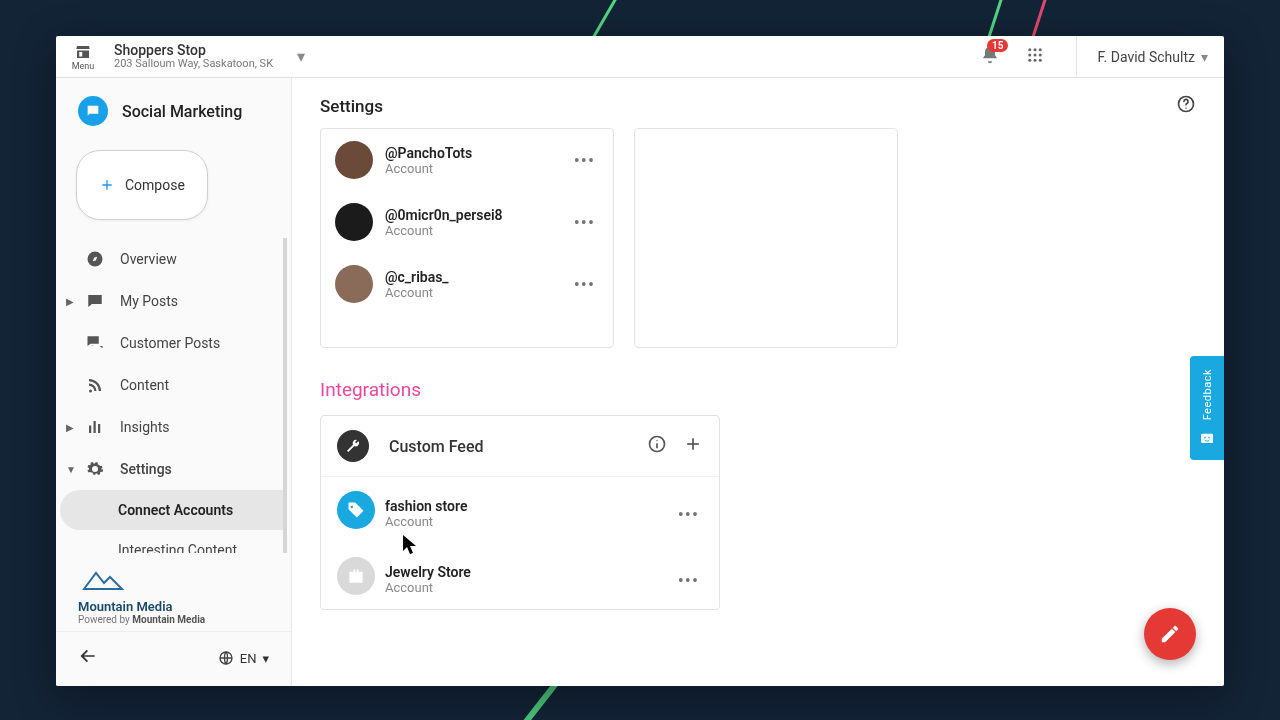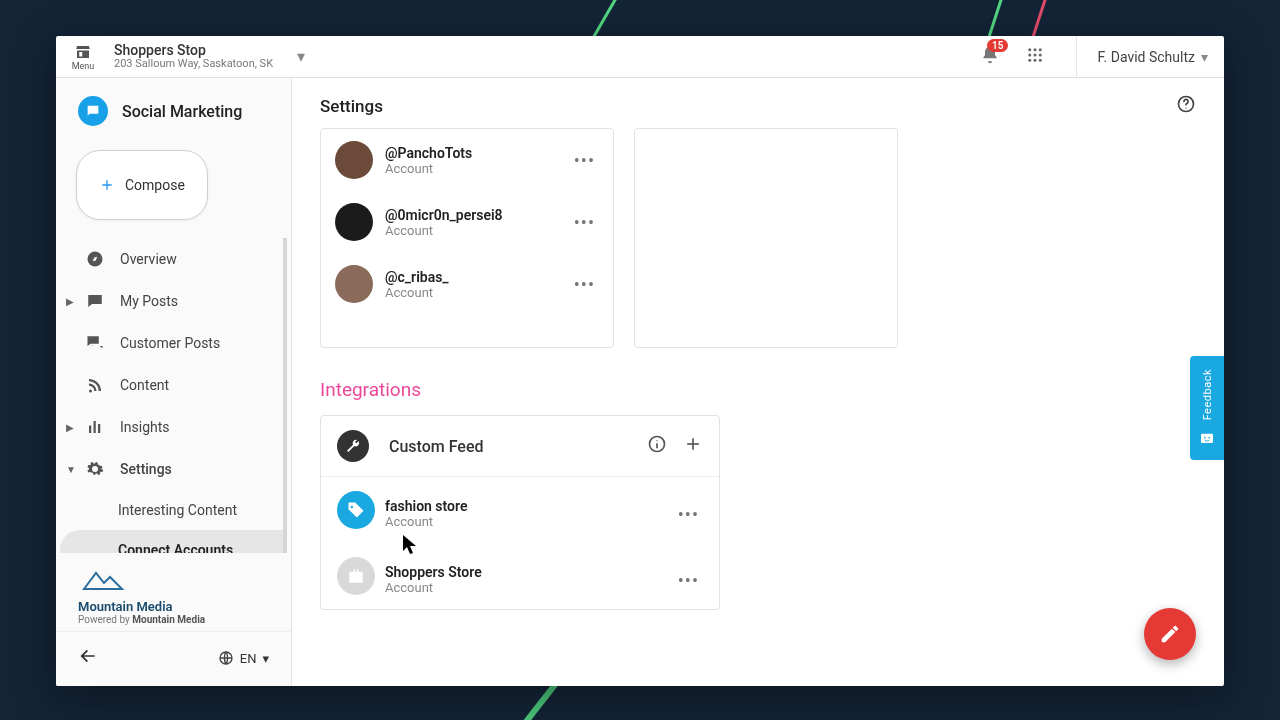--- a/index.html
+++ b/index.html
@@ -223,25 +223,25 @@
             </svg>
           <span>Insights</span>
         </div>
         <div class="nav-item has-caret active-parent">
           <span class="caret">▼</span>
           <svg class="icn" viewBox="0 0 24 24">
               <path d="M12 8a4 4 0 1 0 0 8 4 4 0 0 0 0-8zm9 4l2 1-1 3-2-.5a8 8 0 0 1-1.5 1.5l.5 2-3 1-1-2h-2l-1 2-3-1 .5-2A8 8 0 0 1 5 16l-2 .5-1-3 2-1v-2l-2-1 1-3 2 .5A8 8 0 0 1 6.5 5.5L6 3.5l3-1 1 2h2l1-2 3 1-.5 2A8 8 0 0 1 19 8l2-.5 1 3-2 1v1z"></path>
             </svg>
           <span>Settings</span>
         </div>
+        <div class="nav-sub selected">
+          <span>Connect Accounts</span>
+        </div>
         <div class="nav-sub">
           <span>Interesting Content</span>
-        </div>
-        <div class="nav-sub selected">
-          <span>Connect Accounts</span>
         </div>
         <div class="nav-scroll-indicator"></div>
       </div>
 
       <div class="footer-brand">
         <svg width="100" height="28" viewBox="0 0 100 28">
           <path d="M6 22 L18 6 L26 16 L32 10 L44 22 Z" fill="none" stroke="#2b6e9e" stroke-width="2"></path>
         </svg>
         <div class="mtn-text">Mountain Media</div>
         <div class="powered">
@@ -349,21 +349,21 @@
             <div class="dots">•••</div>
           </div>
 
           <div class="int-row" style="position:relative;">
             <div class="avatar grey">
               <svg viewBox="0 0 24 24" style="fill:#fff;">
                   <path d="M9 4h6v3h5v13H4V7h5V4zm2 0v3h2V4h-2z"></path>
                 </svg>
             </div>
             <div class="acct-text">
-              <div class="acct-name">Shoppers Store</div>
+              <div class="acct-name">Jewelry Store</div>
               <div class="acct-type">Account</div>
             </div>
             <div class="dots">•••</div>
             <div class="cursor-arrow" style="position:absolute; left:82px; top:-8px;">
               <svg viewBox="0 0 16 20">
                   <path d="M0 0l0 16 4-4 3 7 3-1-3-7 6 0z"></path>
                 </svg>
             </div>
           </div>
         </div>

